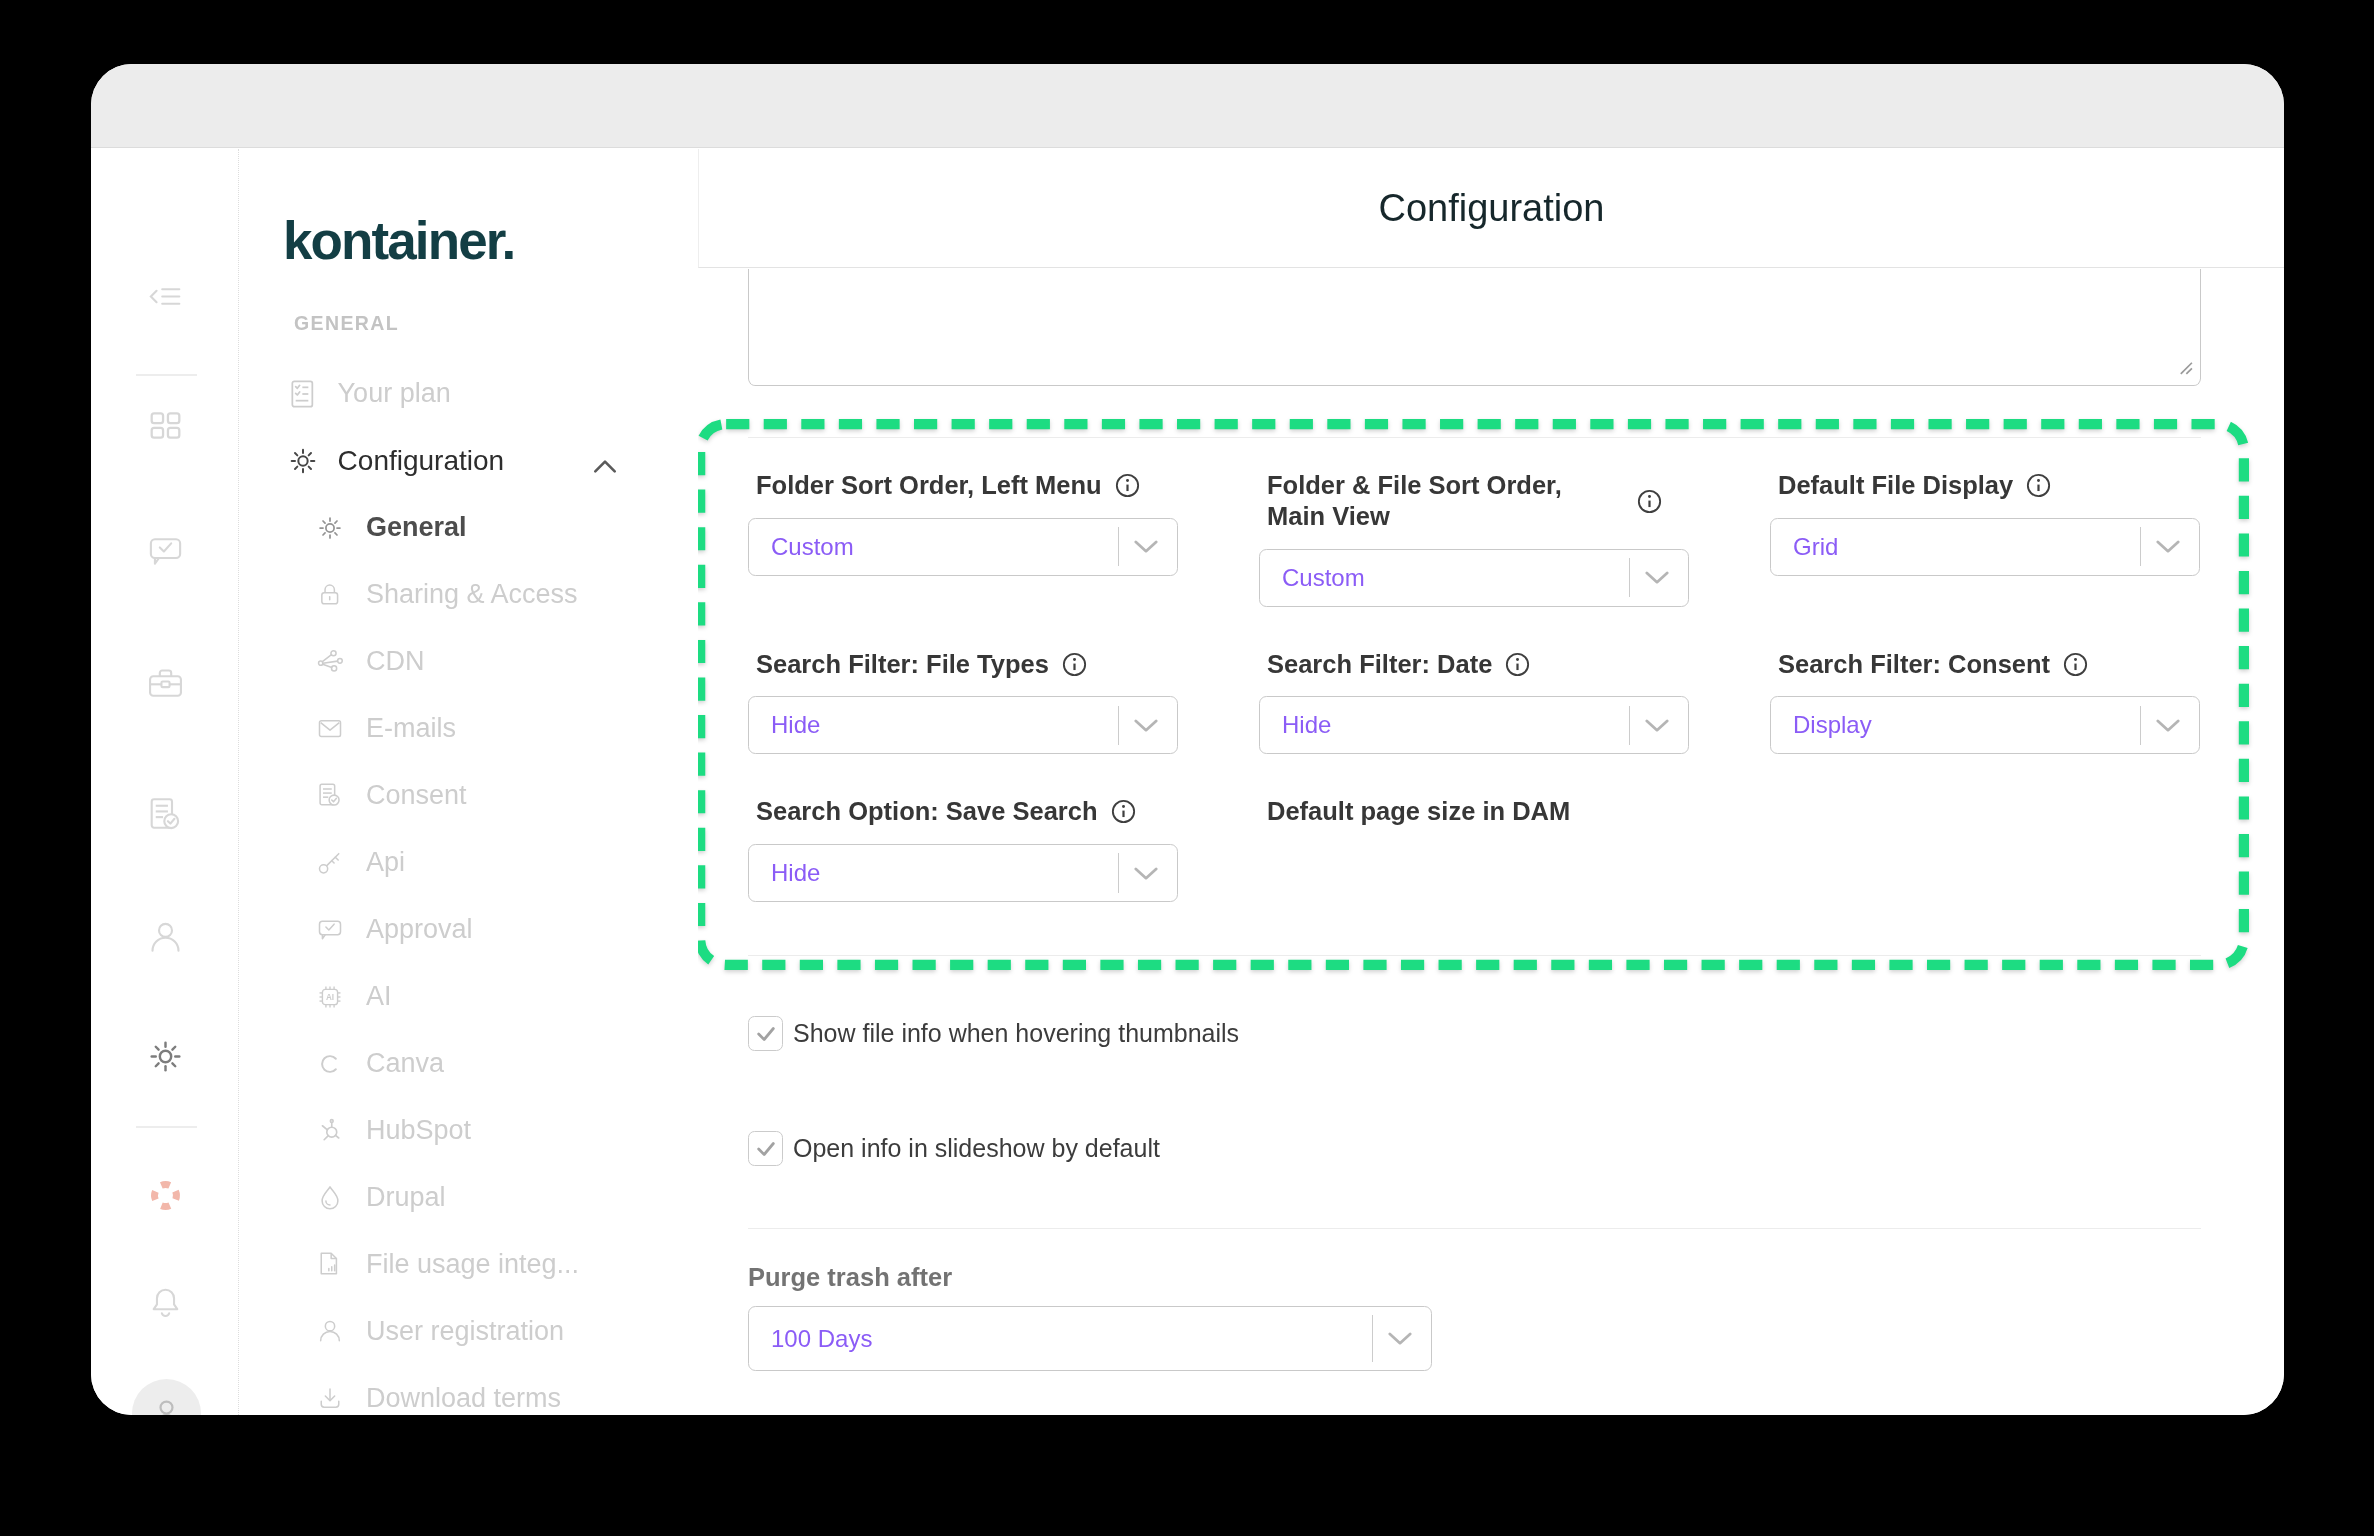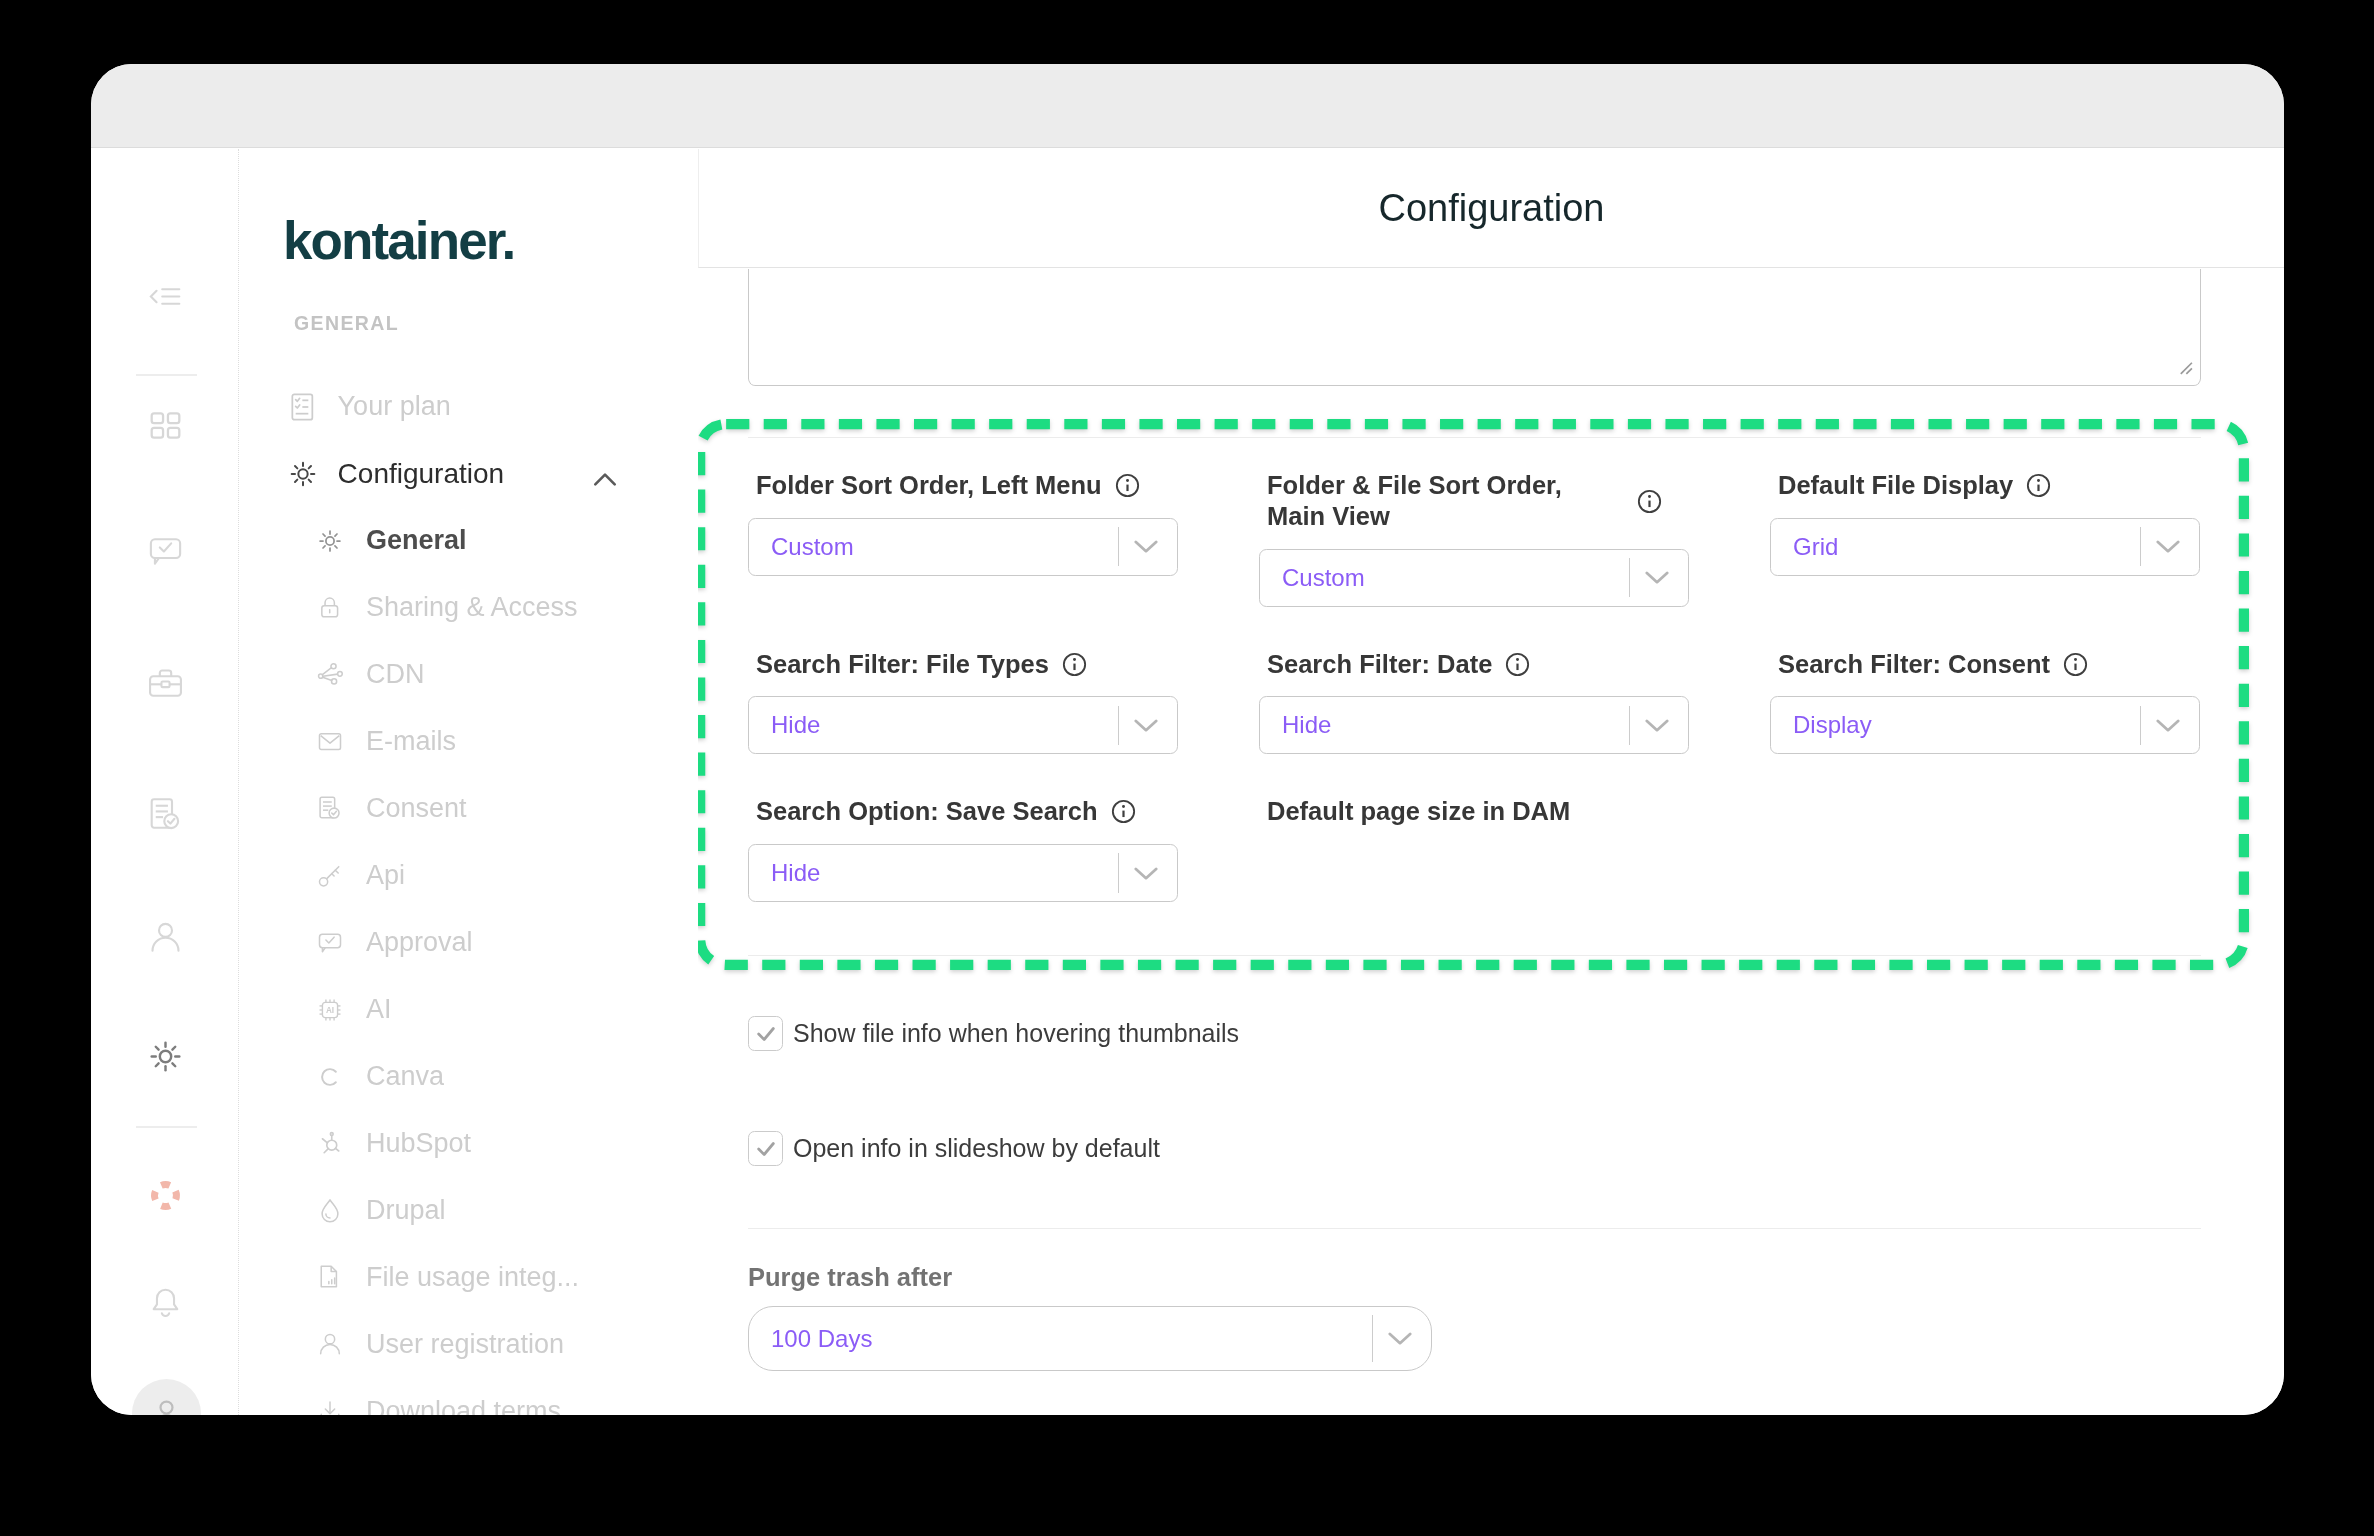--- a/index.html
+++ b/index.html
@@ -28,21 +28,21 @@
                  background:#ededed; color:#bdbdbd;
                  display:flex; align-items:center; justify-content:center; }
   .rail-avatar svg { width:41px; height:41px; }
 
   
   .sidebar { position:absolute; left:149px; top:85px; width:456px; bottom:0; background:#fff; overflow:hidden; }
   .logo { position:absolute; left:43px; top:61px; font-size:53px; font-weight:700;
           letter-spacing:-1.9px; color:#133e44; }
   .section-label { position:absolute; left:54px; top:163px; font-size:19.5px; font-weight:700;
                    letter-spacing:1.4px; color:#c3c3c3; }
-  .menu { position:absolute; left:0; top:224px; right:0; }
+  .menu { position:absolute; left:0; top:211px; right:0; }
   .mi { position:relative; height:67px; display:flex; align-items:center; cursor:pointer;
         font-size:27px; color:#cdcdcd; }
   .mi .ic { display:flex; align-items:center; justify-content:center; flex:none; }
   .mi-top { padding-left:46px; }
   .mi-top .ic { width:33px; height:33px; margin-right:18.6px; }
   .mi-top .ic svg { width:32px; height:32px; }
   .mi-sub { padding-left:76px; }
   .mi-sub .ic { width:28px; height:28px; margin-right:22px; }
   .mi-sub .ic svg { width:28px; height:28px; }
   .mi-active-top { color:#2d2d2d; font-weight:500; font-size:28px; }
@@ -84,21 +84,21 @@
   .sel-chev { position:absolute; right:18.6px; top:50%; margin-top:-6.5px; color:#b5b5b5; }
   .sel-chev svg { width:24px; height:14px; display:block; }
 
   .chk-row { position:absolute; left:50px; display:flex; align-items:center; gap:10px; }
   .checkbox { width:35px; height:35px; border:1.9px solid #cbcbcb; border-radius:6.5px; background:#fff;
               display:flex; align-items:center; justify-content:center; color:#a2a2a2; cursor:pointer; }
   .checkbox svg { width:22px; height:22px; }
   .chk-label { font-size:25px; color:#3c3c3c; }
 
   .purge-label { position:absolute; left:50px; top:994px; font-size:25.5px; font-weight:700; color:#737373; }
-  .purge-select { position:absolute; left:50px; top:1037px; width:684px; height:65px; margin-top:0;border-radius:25px; }
+  .purge-select { position:absolute; left:50px; top:1037px; width:684px; height:65px; margin-top:0; }
 </style>
 </head>
 <body>
 
 <svg width="0" height="0" style="position:absolute">
   <defs>
     <g id="i-chev-down">
         <polyline points="2,2 13,12 24,2" fill="none" stroke="currentColor" stroke-width="3" stroke-linecap="round" stroke-linejoin="round"></polyline>
       </g>
     <g id="i-chev-up">

